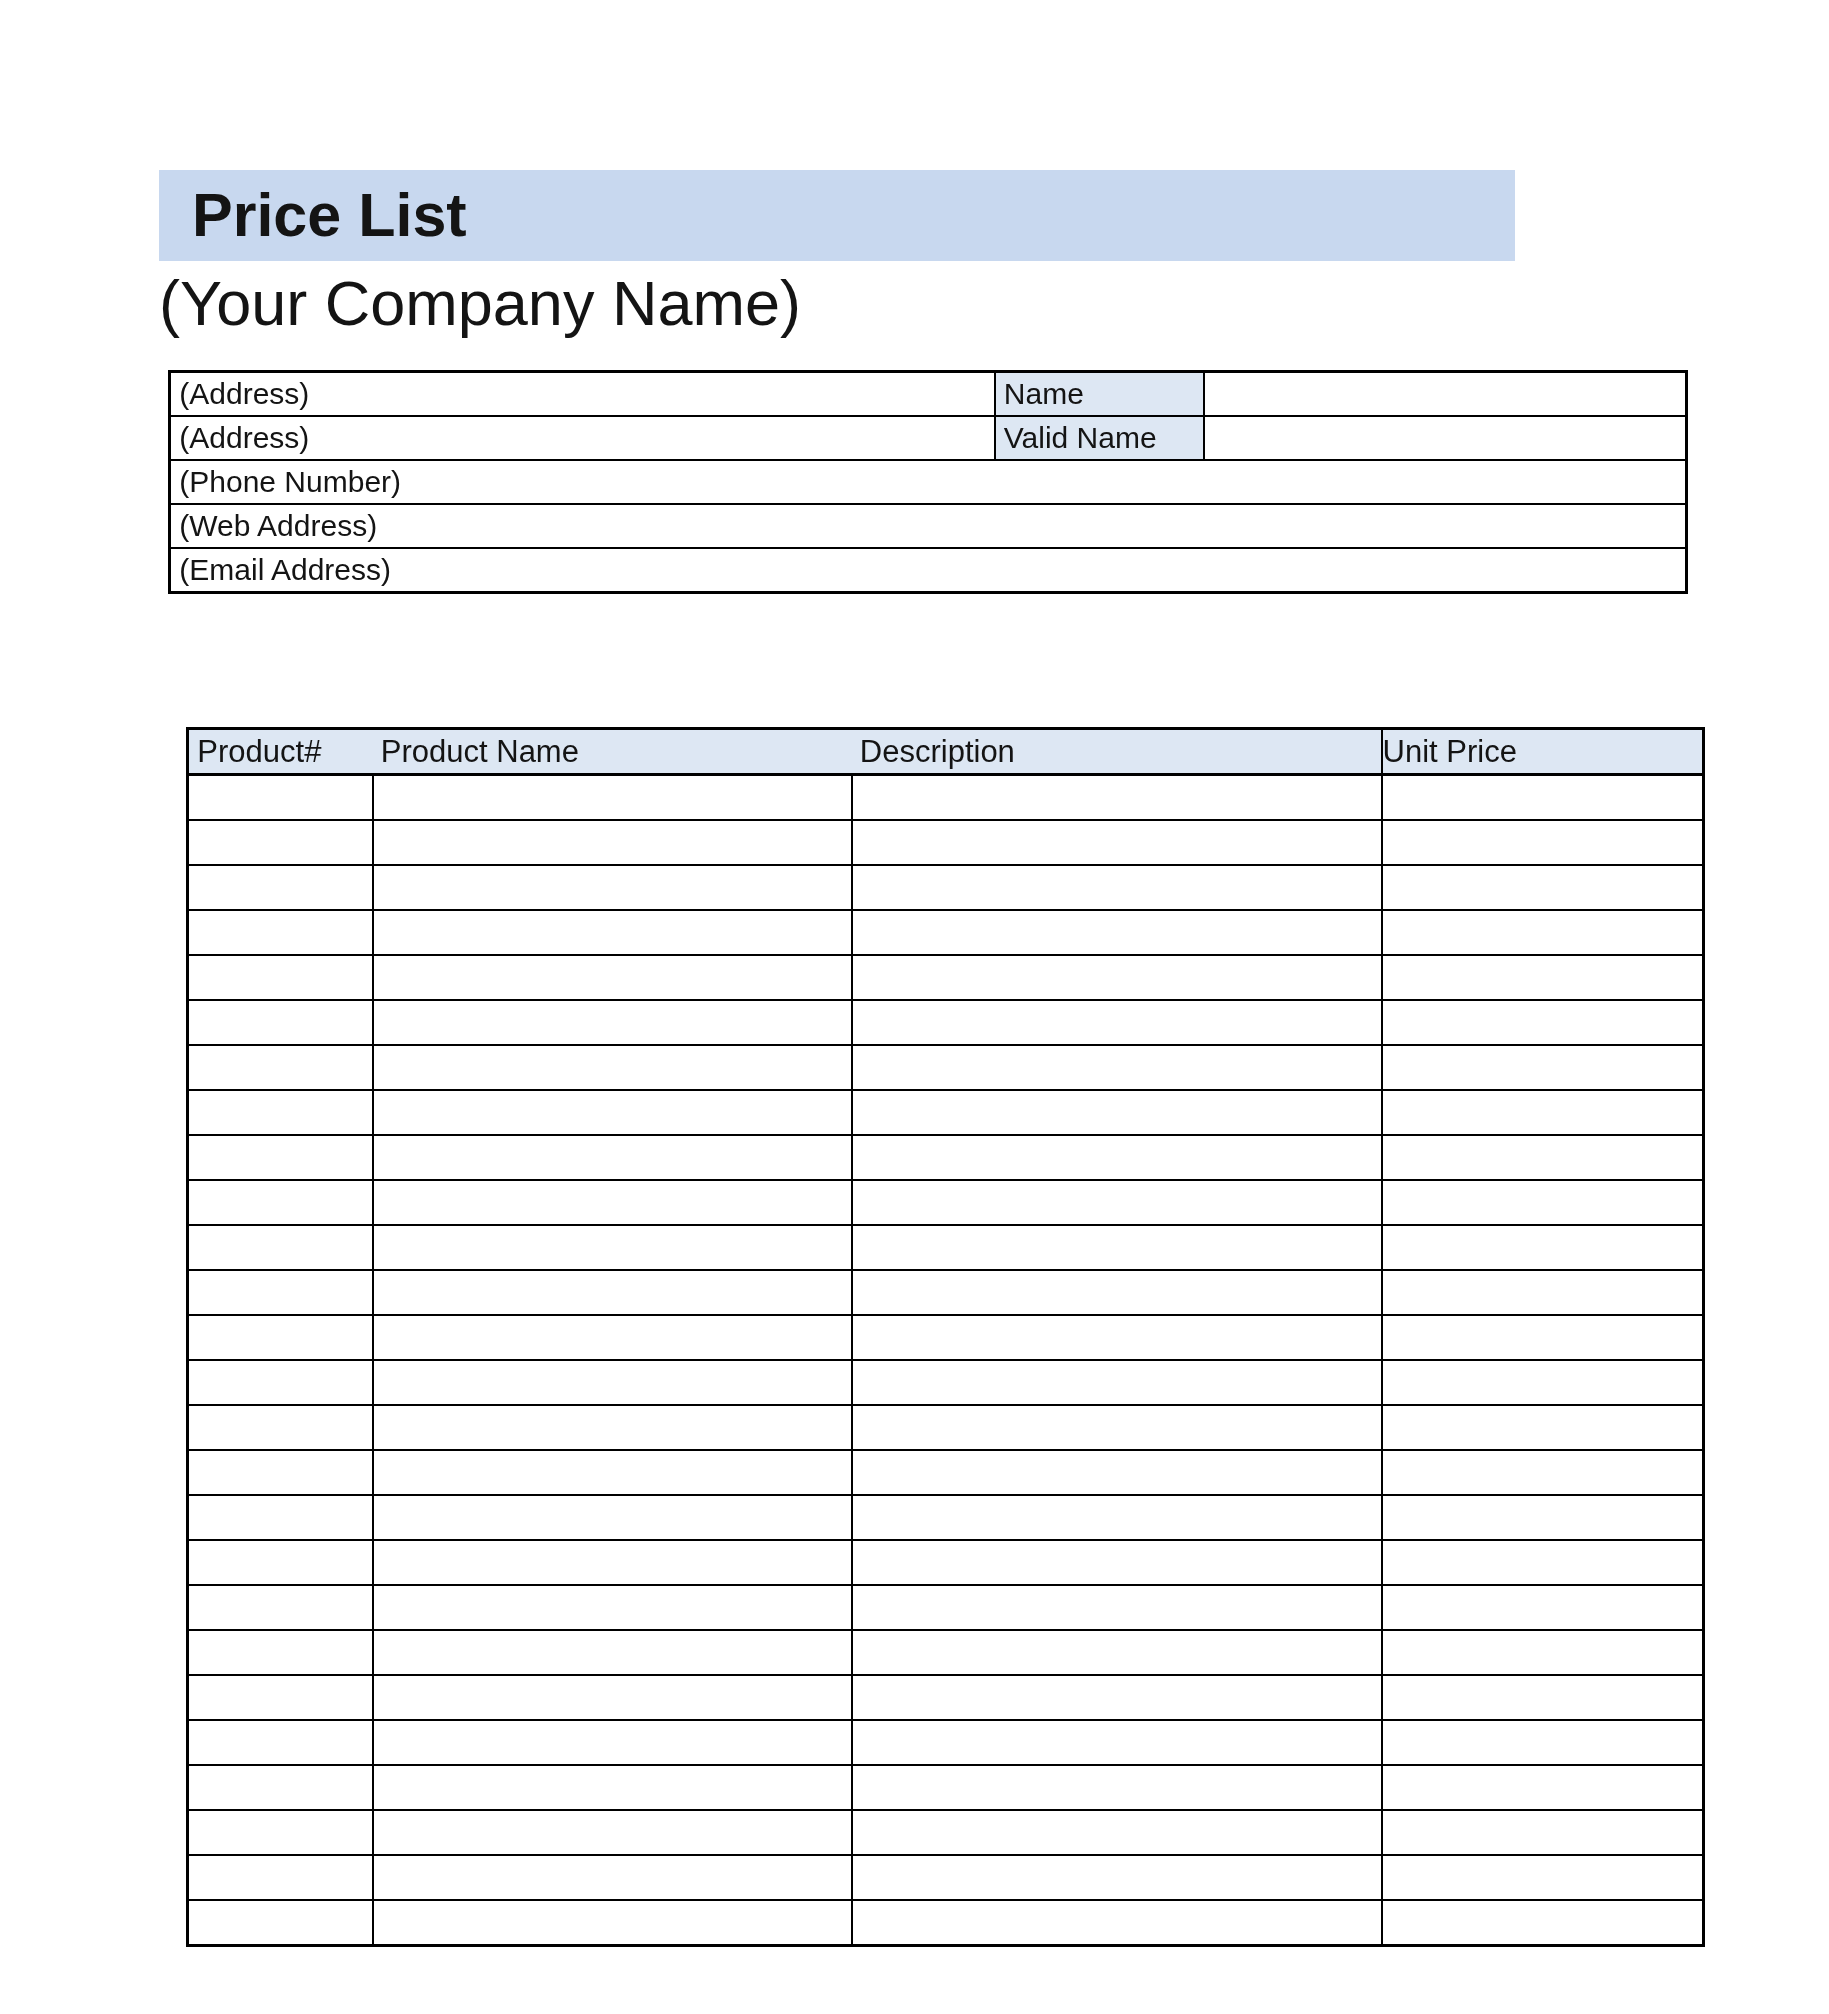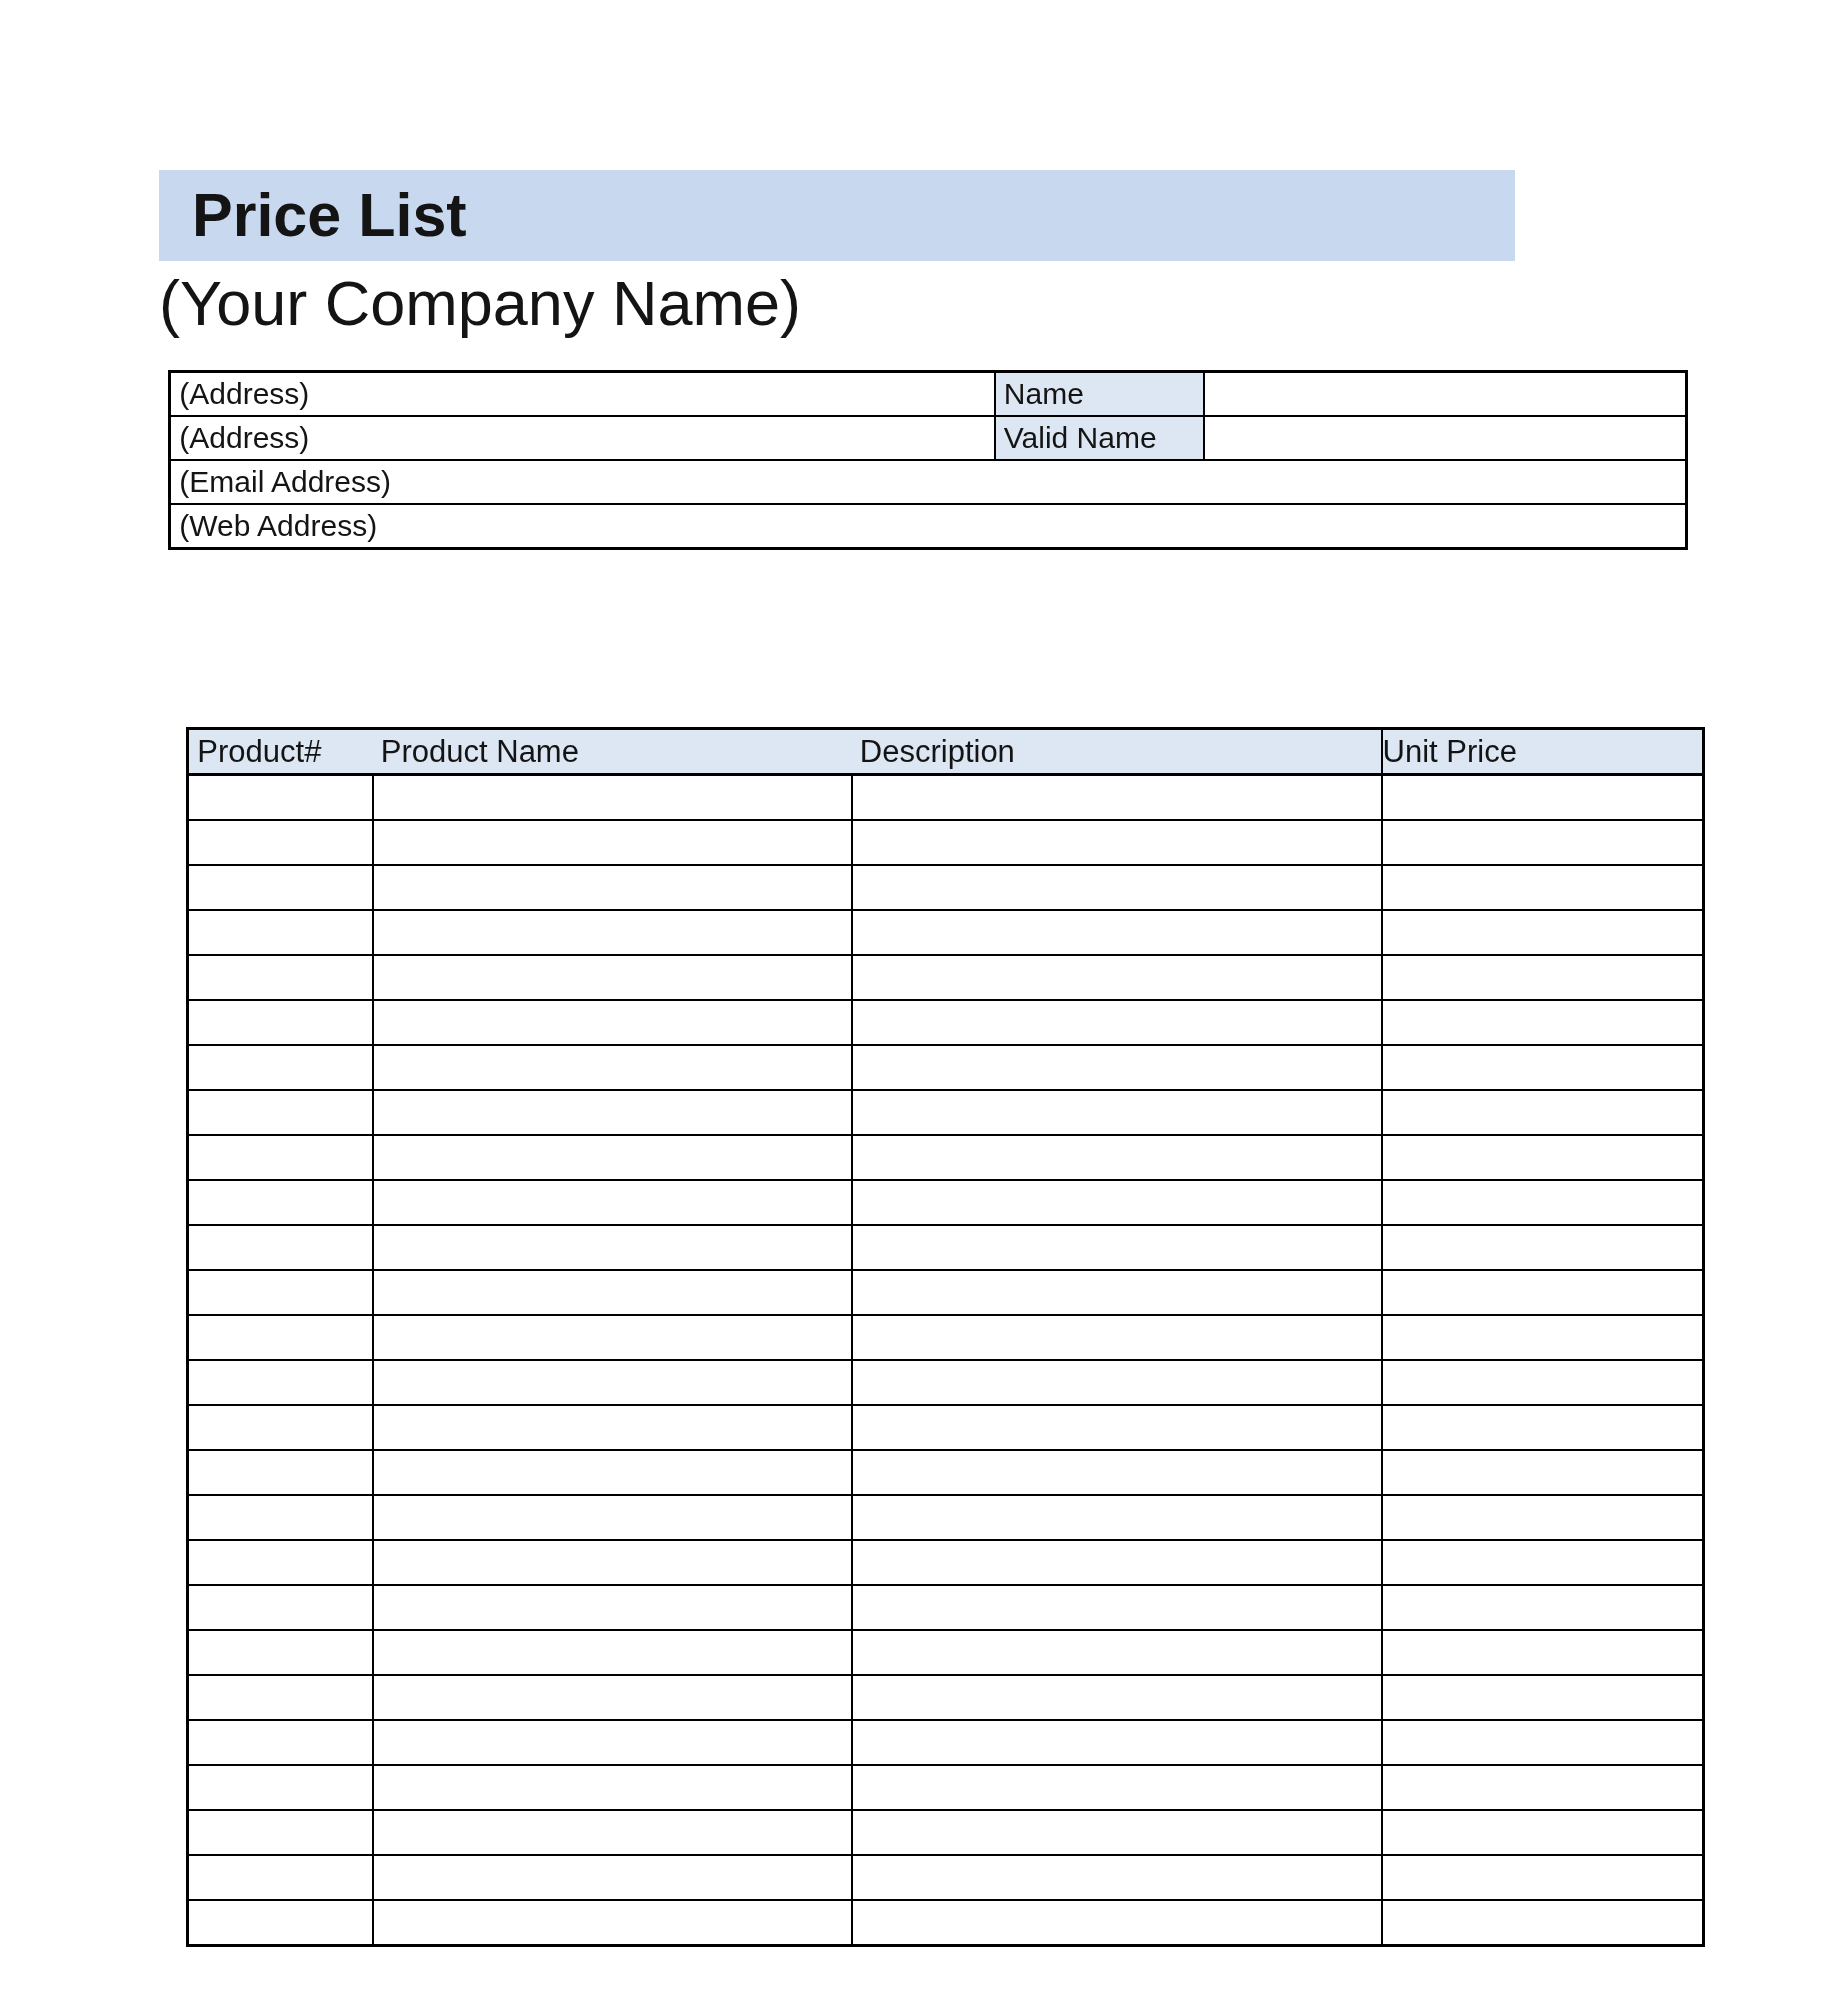--- a/index.html
+++ b/index.html
@@ -74,24 +74,27 @@
       <td>(Address)</td>
       <td class="label-cell">Name</td>
       <td></td>
     </tr>
     <tr>
       <td>(Address)</td>
       <td class="label-cell">Valid Name</td>
       <td></td>
     </tr>
     <tr>
+      <td colspan="3">(Phone Number)</td>
+    </tr>
+    <tr>
+      <td colspan="3">(Web Address)</td>
+    </tr>
+    <tr>
       <td colspan="3">(Email Address)</td>
-    </tr>
-    <tr>
-      <td colspan="3">(Web Address)</td>
     </tr>
   </tbody>
 </table>
 
 <table class="price-table">
   <colgroup>
     <col style="width:185px">
     <col style="width:479px">
     <col style="width:530px">
     <col style="width:322px">

